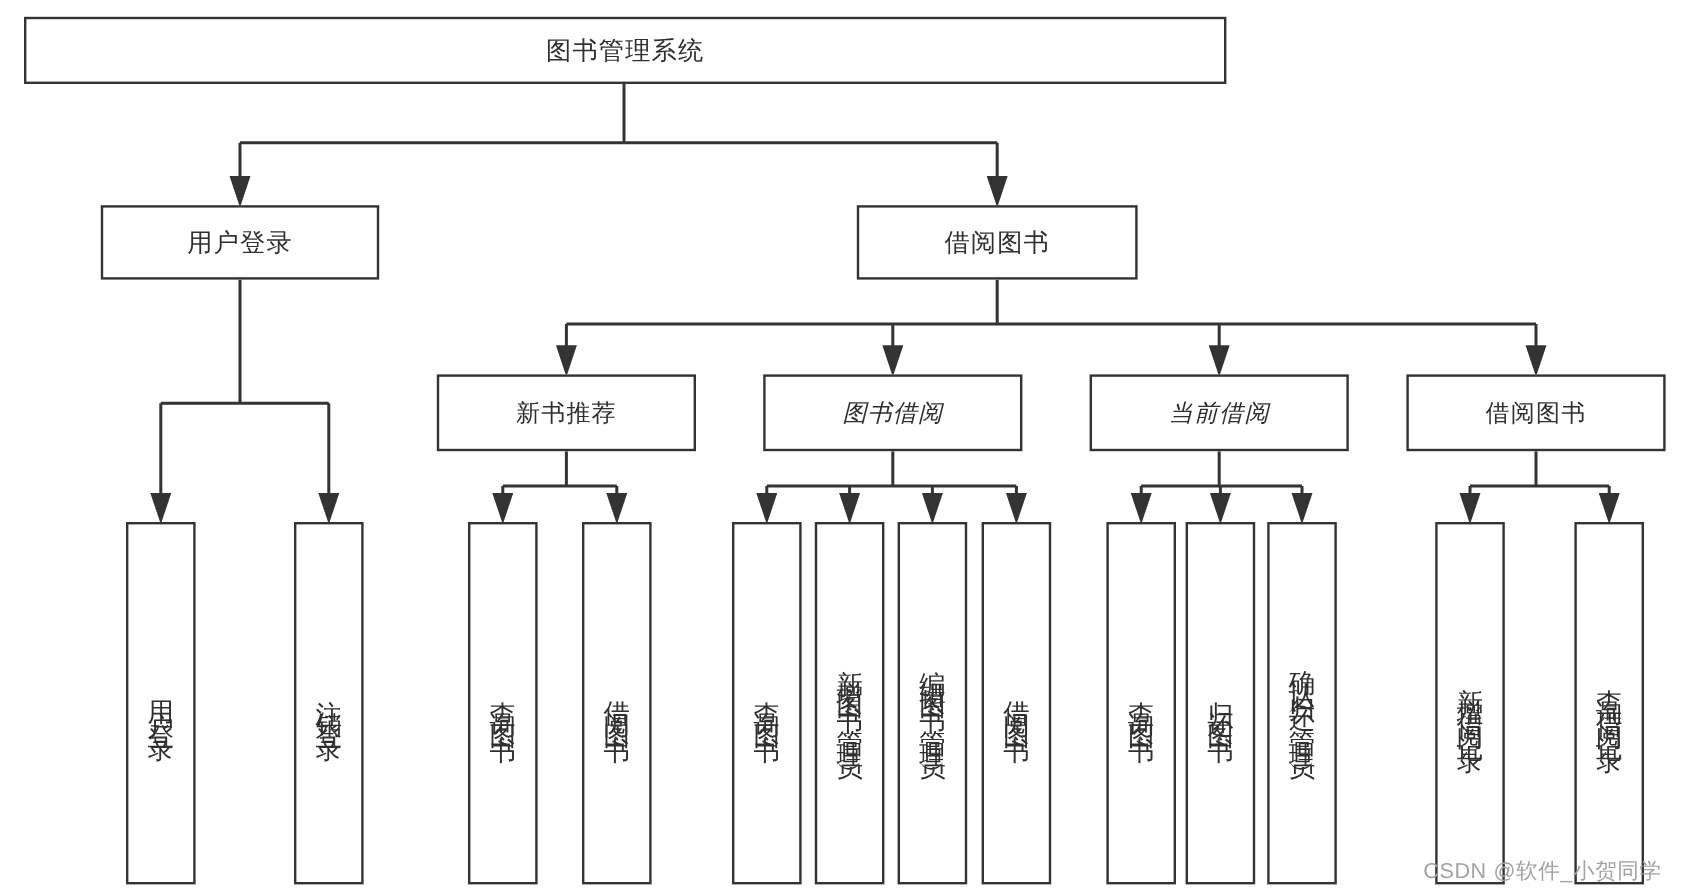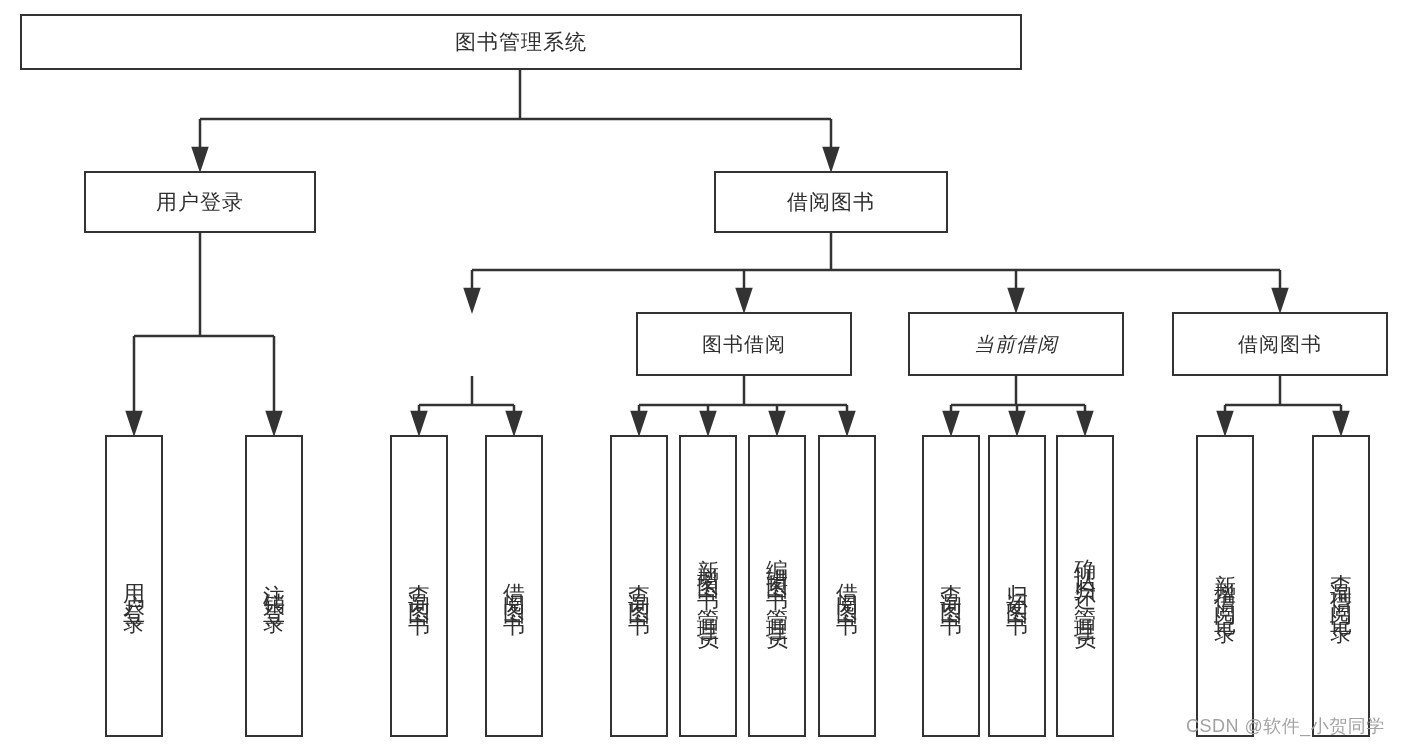--- a/index.html
+++ b/index.html
@@ -16,21 +16,21 @@
     border: 2.5px solid #333333;
     display: flex; align-items: center; justify-content: center;
     color: #2f2f2f;
   }
   .node.h { font-size: 21px; letter-spacing: 1px; justify-content: center; }
   .node.root { left: 20px; top: 14px; width: 1002px; height: 56px; }
   .node.lvl2-a { left: 84px;  top: 171px; width: 232px; height: 62px; }
   .node.lvl2-b { left: 714px; top: 171px; width: 234px; height: 62px; }
   .node.lvl3 { top: 312px; width: 216px; height: 64px; font-size: 20px; }
   .node.lvl3-a { left: 364px; }
-  .node.lvl3-b { left: 636px; }
+  .node.lvl3-b { left: 636px; font-style: italic; }
   .node.lvl3-c { left: 908px; font-style: italic; }
   .node.lvl3-d { left: 1172px; }
   .node.leaf { top: 435px; width: 58px; height: 302px; }
   .leaf-label {
     writing-mode: vertical-rl;
     text-orientation: mixed;
     font-size: 22px;
     letter-spacing: 10px;
     line-height: 1;
     white-space: nowrap;
@@ -101,20 +101,23 @@
     <span>图书管理系统</span>
   </div>
 
   <div class="node h lvl2-a">
     <span>用户登录</span>
   </div>
   <div class="node h lvl2-b">
     <span>借阅图书</span>
   </div>
 
+  <div class="node h lvl3 lvl3-a">
+    <span>新书推荐</span>
+  </div>
   <div class="node h lvl3 lvl3-b">
     <span>图书借阅</span>
   </div>
   <div class="node h lvl3 lvl3-c">
     <span>当前借阅</span>
   </div>
   <div class="node h lvl3 lvl3-d">
     <span>借阅图书</span>
   </div>
 

